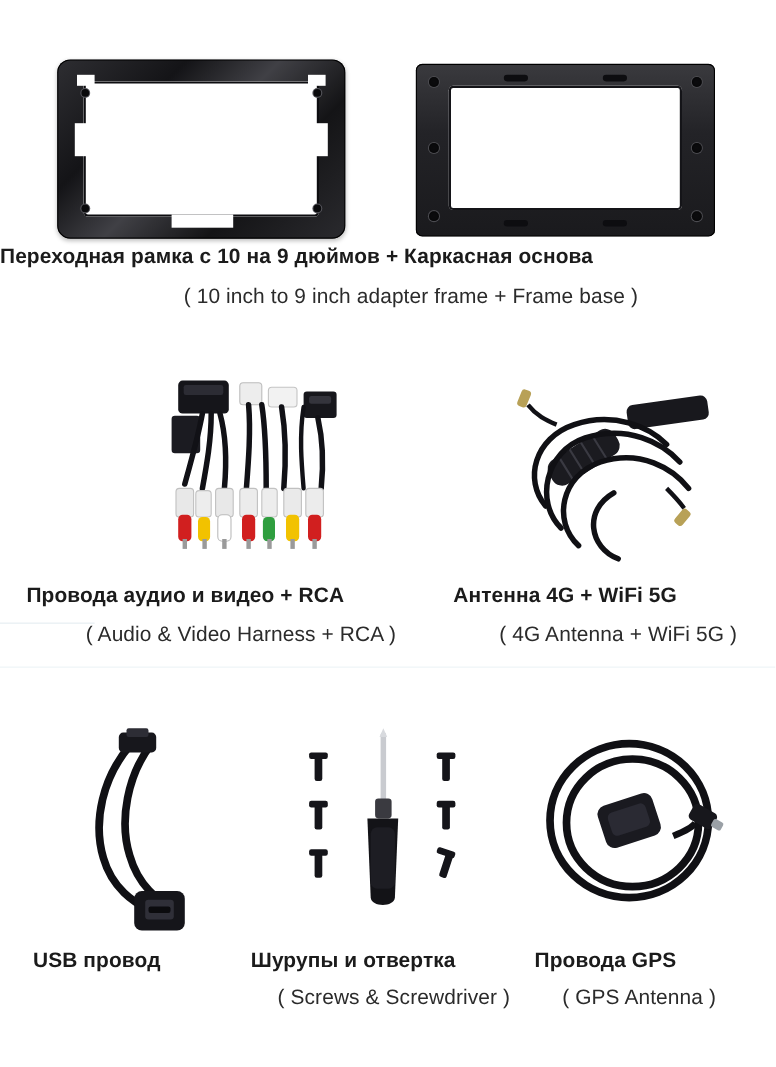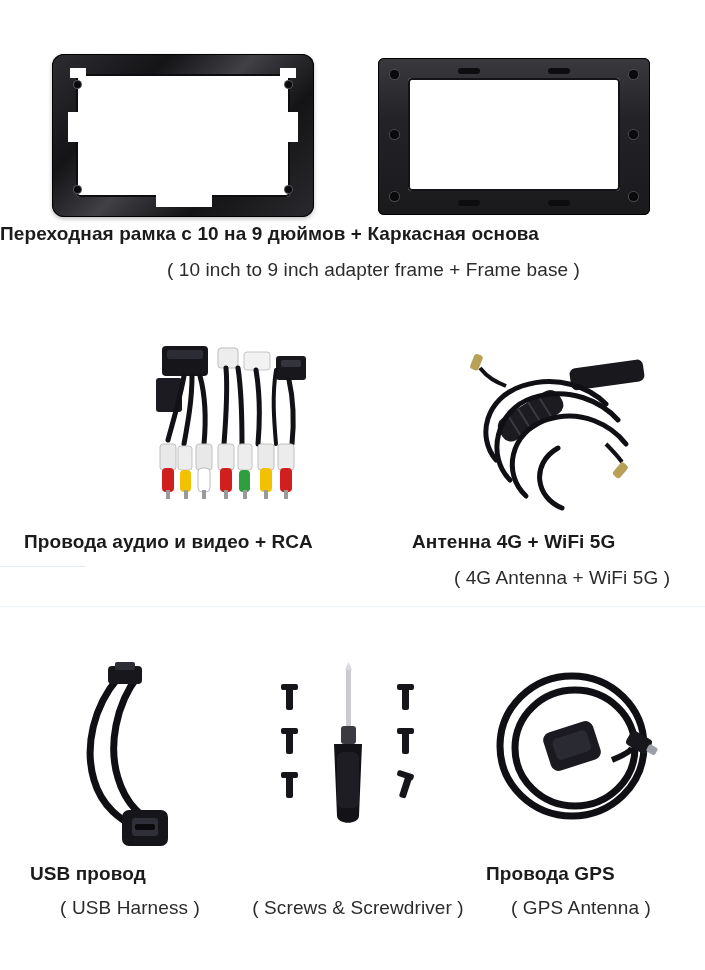--- a/index.html
+++ b/index.html
@@ -288,20 +288,21 @@
         <rect x="6" y="14" width="9" height="16" rx="3" transform="rotate(22 10 22)"></rect>
         <rect x="150" y="122" width="9" height="16" rx="3" transform="rotate(40 154 130)"></rect>
       </g>
       <g stroke="#111116" stroke-width="4" fill="none">
         <path d="M14 28 C22 38 30 42 40 46"></path>
         <path d="M156 122 C150 114 146 110 140 104"></path>
       </g>
     </svg>
 
     <div class="cap-harness-ru caption-ru">Провода аудио и видео + RCA</div>
+    <div class="cap-harness-en caption-en">( Audio &amp; Video Harness + RCA )</div>
     <div class="cap-ant4g-ru caption-ru">Антенна 4G + WiFi 5G</div>
     <div class="cap-ant4g-en caption-en">( 4G Antenna + WiFi 5G )</div>
   </div>
 
   <div class="section-three">
 
     <svg class="usb-art" viewBox="0 0 180 190">
       <g fill="none" stroke="#101014" stroke-width="7" stroke-linecap="round">
         <path d="M58 18 C34 46 24 86 34 120 C42 148 62 160 76 168"></path>
         <path d="M78 16 C56 44 48 86 58 118 C66 146 84 158 96 166"></path>
@@ -353,19 +354,19 @@
       <rect x="74" y="74" width="36" height="22" rx="5" fill="#2a2a33" transform="rotate(-18 92 86)"></rect>
 
       <g transform="rotate(30 158 84)">
         <rect x="146" y="74" width="24" height="16" rx="4" fill="#17171c"></rect>
         <rect x="168" y="78" width="10" height="8" rx="2" fill="#9aa0a6"></rect>
       </g>
       <path d="M132 100 C142 96 150 92 152 88" fill="none" stroke="#101014" stroke-width="6"></path>
     </svg>
 
     <div class="cap-usb-ru caption-ru">USB провод</div>
-    <div class="cap-usb-en caption-en">( USB Harness )</div>
+    <div class="cap-screws-ru caption-ru">Шурупы и отвертка</div>
     <div class="cap-screws-en caption-en">( Screws &amp; Screwdriver )</div>
     <div class="cap-gps-ru caption-ru">Провода GPS</div>
     <div class="cap-gps-en caption-en">( GPS Antenna )</div>
   </div>
 
 </div>
 
 </body></html>

